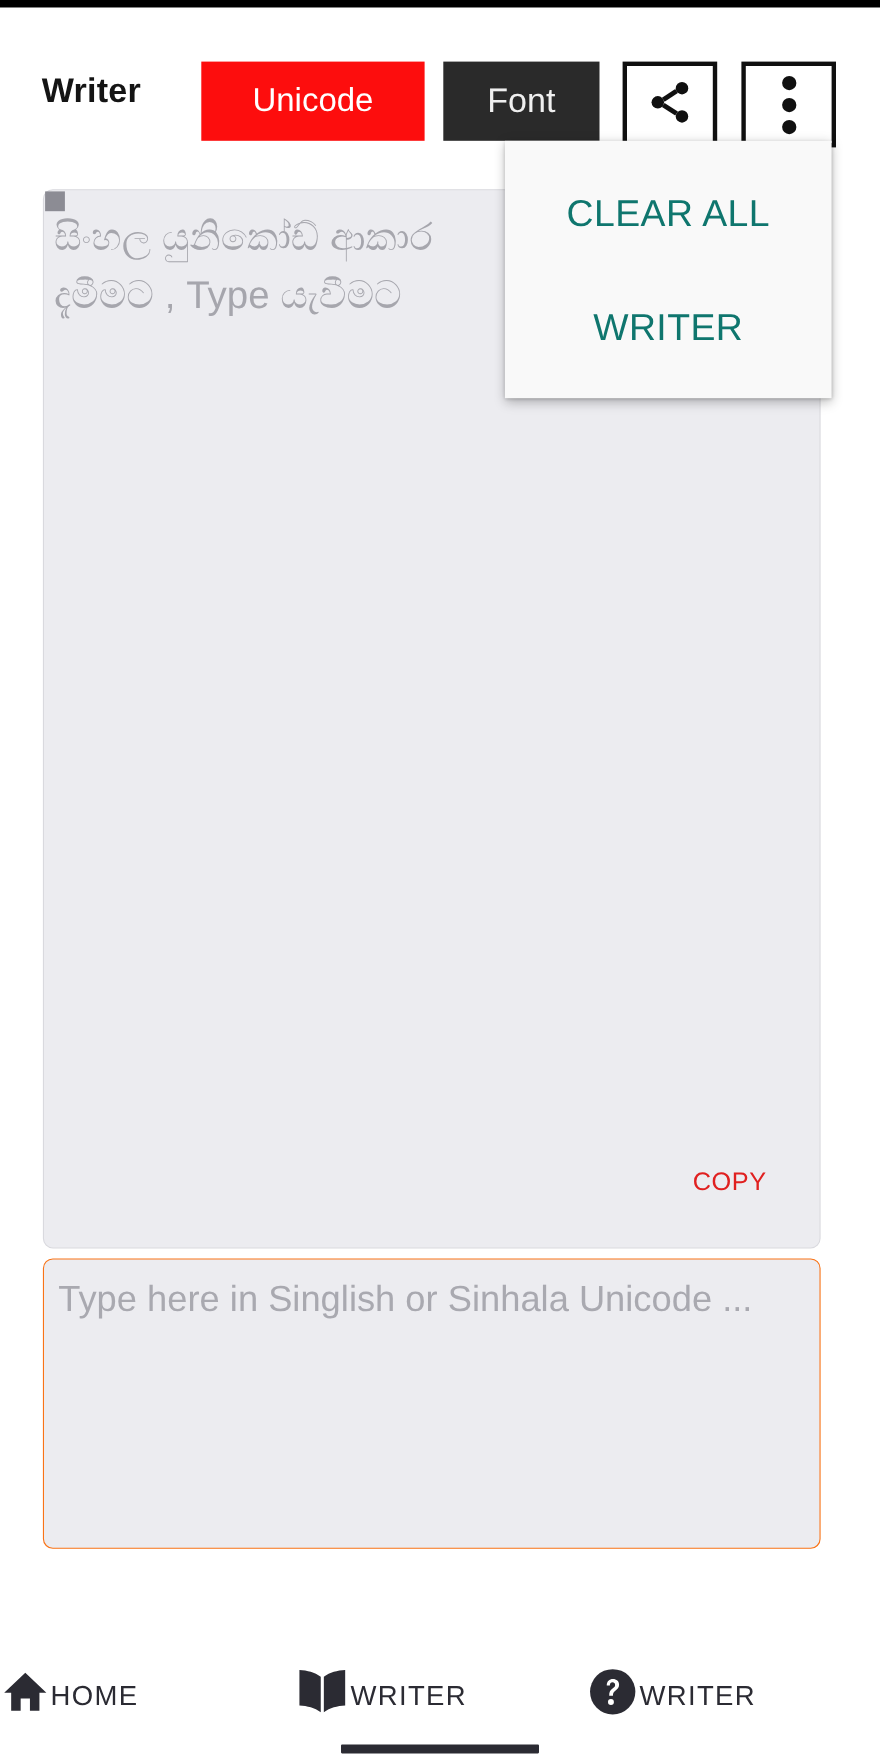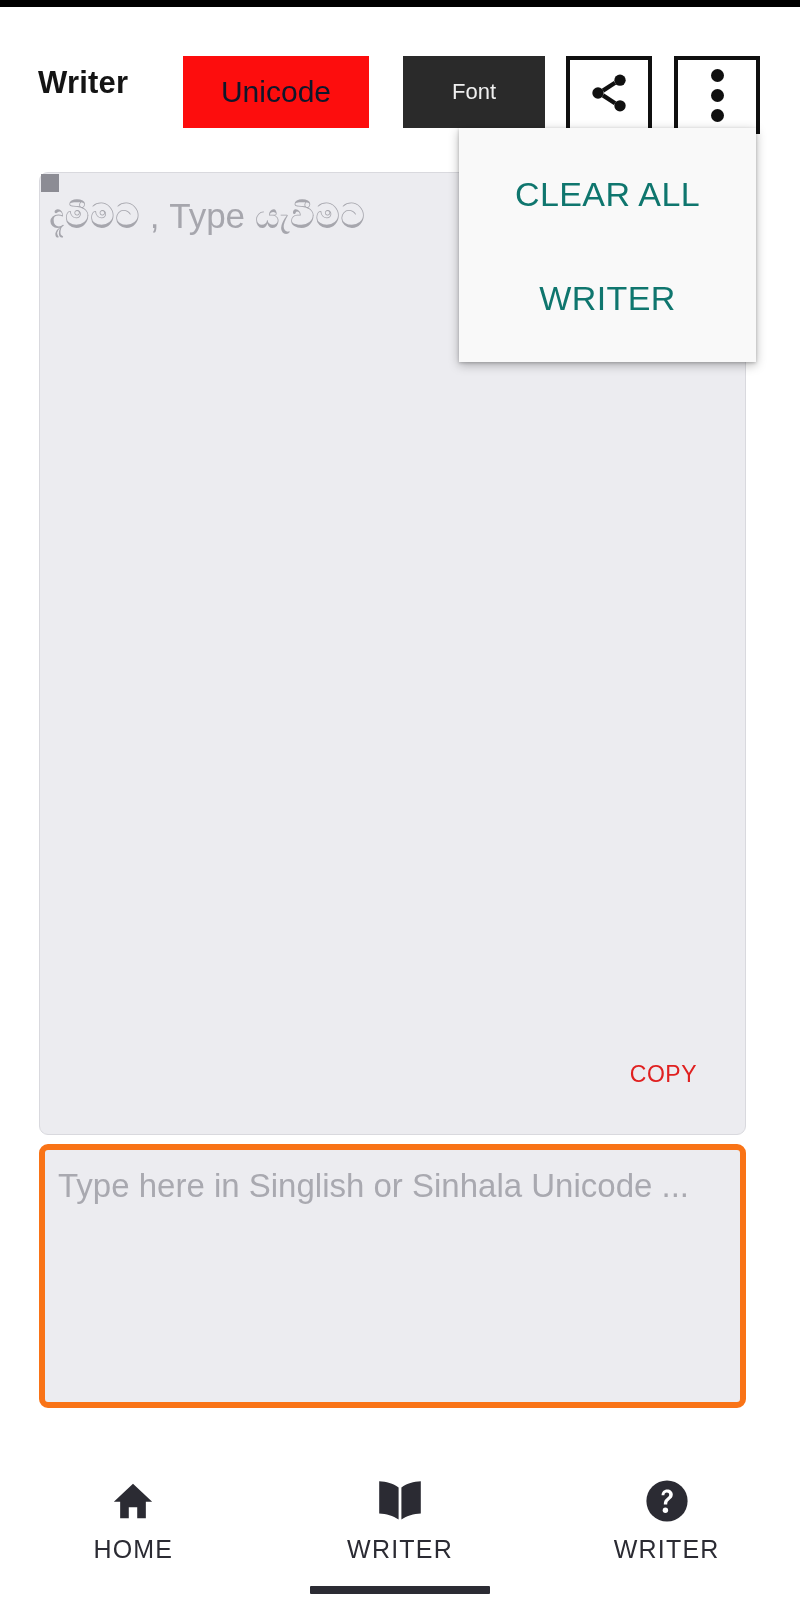--- a/index.html
+++ b/index.html
@@ -46,41 +46,41 @@
     font-size: 31px;
     font-weight: bold;
     color: #141414;
     letter-spacing: 0.2px;
   }
 
   .btn-unicode {
     position: absolute;
     left: 183px;
     top: 49px;
-    width: 186px;
+    width: 203px;
     height: 72px;
     background: #fd0d0d;
-    color: #0f172a;
+    color: #ffffff;
     font-size: 30px;
     display: flex;
     align-items: center;
     justify-content: center;
     border: none;
     cursor: pointer;
   }
 
   .btn-font {
     position: absolute;
     left: 403px;
     top: 49px;
     width: 142px;
     height: 72px;
     background: #2a2a2a;
     color: #efefef;
-    font-size: 22px;
+    font-size: 31px;
     display: flex;
     align-items: center;
     justify-content: center;
     border: none;
     cursor: pointer;
   }
 
   .icon-box {
     position: absolute;
     top: 49px;
@@ -179,21 +179,21 @@
   }
 
   
   .input-area {
     position: absolute;
     left: 39px;
     top: 1144px;
     width: 707px;
     height: 264px;
     background: #ececf0;
-    border: 6px solid #f97316;
+    border: 1px solid #f97316;
     border-radius: 9px;
   }
 
   .input-placeholder {
     position: absolute;
     left: 13px;
     top: 17px;
     font-size: 33px;
     color: #a9a9b0;
     white-space: nowrap;
@@ -207,21 +207,20 @@
     width: 800px;
     height: 140px;
     background: #ffffff;
     display: flex;
   }
 
   .nav-item {
     flex: 1;
     position: relative;
     display: flex;
-    flex-direction: column;
     align-items: center;
     justify-content: flex-start;
     padding-top: 16px;
     cursor: pointer;
     text-align: center;
   }
 
   .nav-icon {
     height: 50px;
     display: flex;
@@ -280,20 +279,21 @@
         <span class="dot"></span>
         <span class="dot"></span>
       </span>
     </div>
   </div>
 
   <div class="display-area">
     <div class="sel-handle"></div>
 
     <div class="display-text">
+      <div>සිංහල යුනිකෝඩ් ආකාර</div>
       <div>දැමීමට , Type යැවීමට</div>
     </div>
 
     <div class="copy-btn">COPY</div>
   </div>
 
   <div class="dropdown">
     <div class="dropdown-item">CLEAR ALL</div>
     <div class="dropdown-item">WRITER</div>
   </div>

